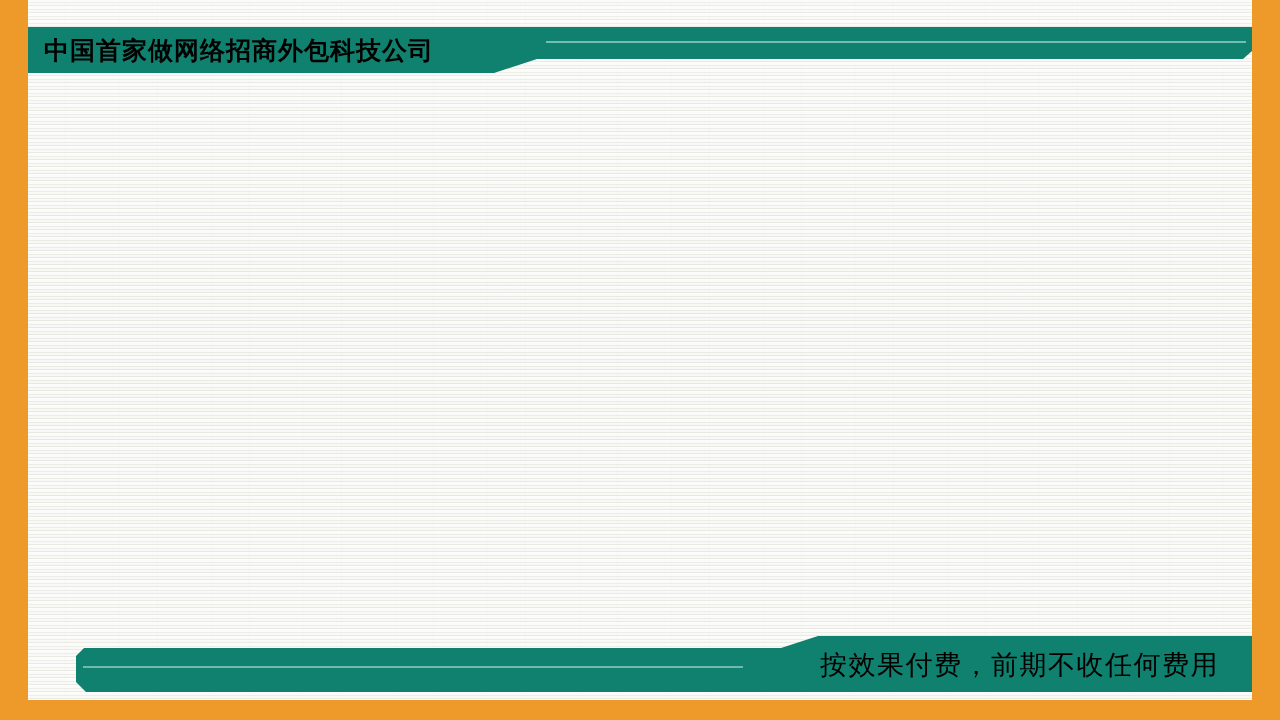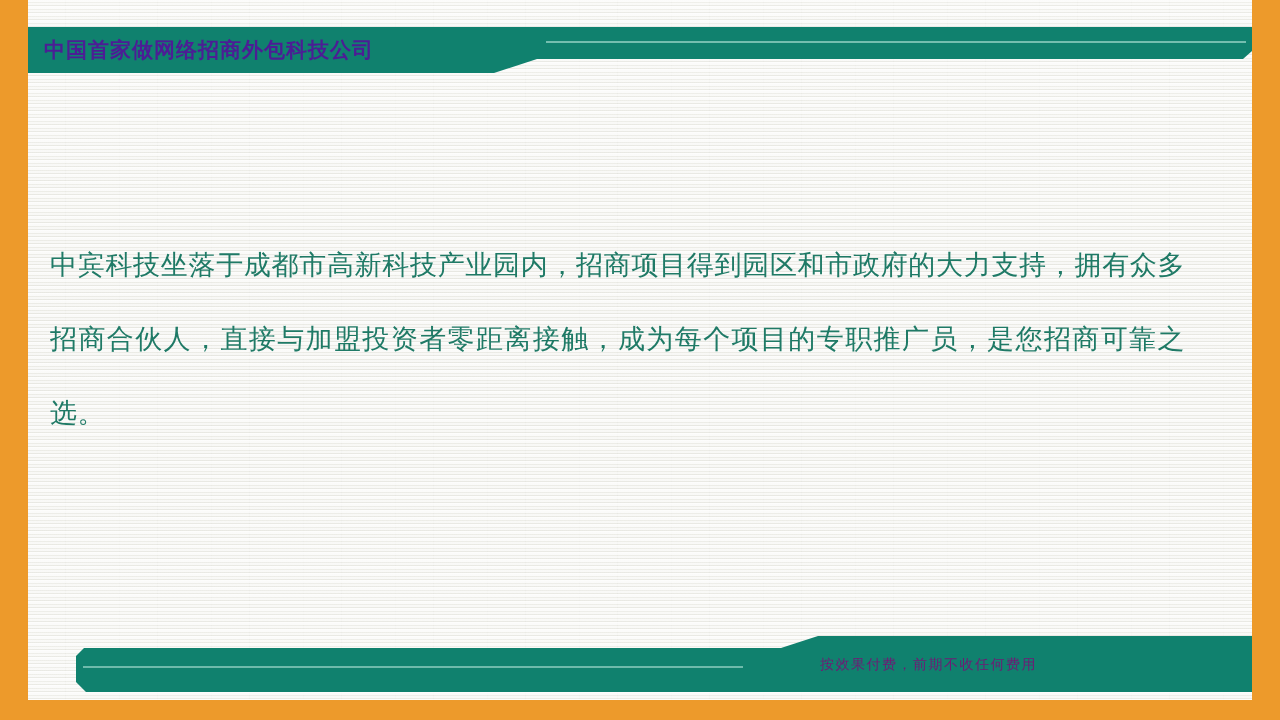--- a/index.html
+++ b/index.html
@@ -71,23 +71,23 @@
   }
   .header-banner svg { display: block; }
 
   .header-title {
     position: absolute;
     left: 44px;
     top: 33px;
     width: 470px;
     height: 34px;
     line-height: 34px;
-    color: #4c1d95;
+    color: #000000;
     font-family: "Liberation Sans", sans-serif;
-    font-size: 21px;
+    font-size: 25px;
     font-weight: bold;
     letter-spacing: 1px;
     white-space: nowrap;
   }
 
   
   .section-heading {
     position: absolute;
     left: 62px;
     top: 134px;
@@ -130,23 +130,23 @@
   }
   .footer-banner svg { display: block; }
 
   .footer-text {
     position: absolute;
     left: 820px;
     top: 650px;
     width: 400px;
     height: 30px;
     line-height: 30px;
-    color: #701a75;
-    font-family: Liberation Serif, serif;
-    font-size: 14px;
+    color: #000000;
+    font-family: Liberation Sans, sans-serif;
+    font-size: 27px;
     letter-spacing: 1.5px;
     white-space: nowrap;
   }
 </style>
 </head>
 <body>
 
 <div class="slide">
 
   <div class="canvas"></div>
@@ -154,21 +154,20 @@
   <div class="header-banner">
     <svg width="1224" height="46" viewBox="0 0 1224 46" xmlns="http://www.w3.org/2000/svg">
       <path d="M 0,0 L 1224,0 L 1224,24 L 1215,32 L 509,32 L 466,46 L 0,46 Z" fill="#10816E"></path>
       <rect x="518" y="14" width="700" height="2" fill="#7FC4B6" opacity="0.9"></rect>
     </svg>
   </div>
 
   <div class="header-title">中国首家做网络招商外包科技公司</div>
 
 
-  <div class="body-text">中宾科技坐落于成都市高新科技产业园内，招商项目得到园区和市政府的大力支持，拥有众多招商合伙人，直接与加盟投资者零距离接触，成为每个项目的专职推广员，是您招商可靠之选。</div>
 
   <div class="footer-banner">
     <svg width="1224" height="56" viewBox="0 0 1224 56" xmlns="http://www.w3.org/2000/svg">
       <path d="M 1224,0 L 1224,56 L 58,56 L 48,46 L 48,20 L 56,12 L 753,12 L 790,0 Z" fill="#10816E"></path>
       <rect x="55" y="30" width="660" height="2" fill="#7FC4B6" opacity="0.85"></rect>
     </svg>
   </div>
 
   <div class="footer-text">按效果付费，前期不收任何费用</div>
 

